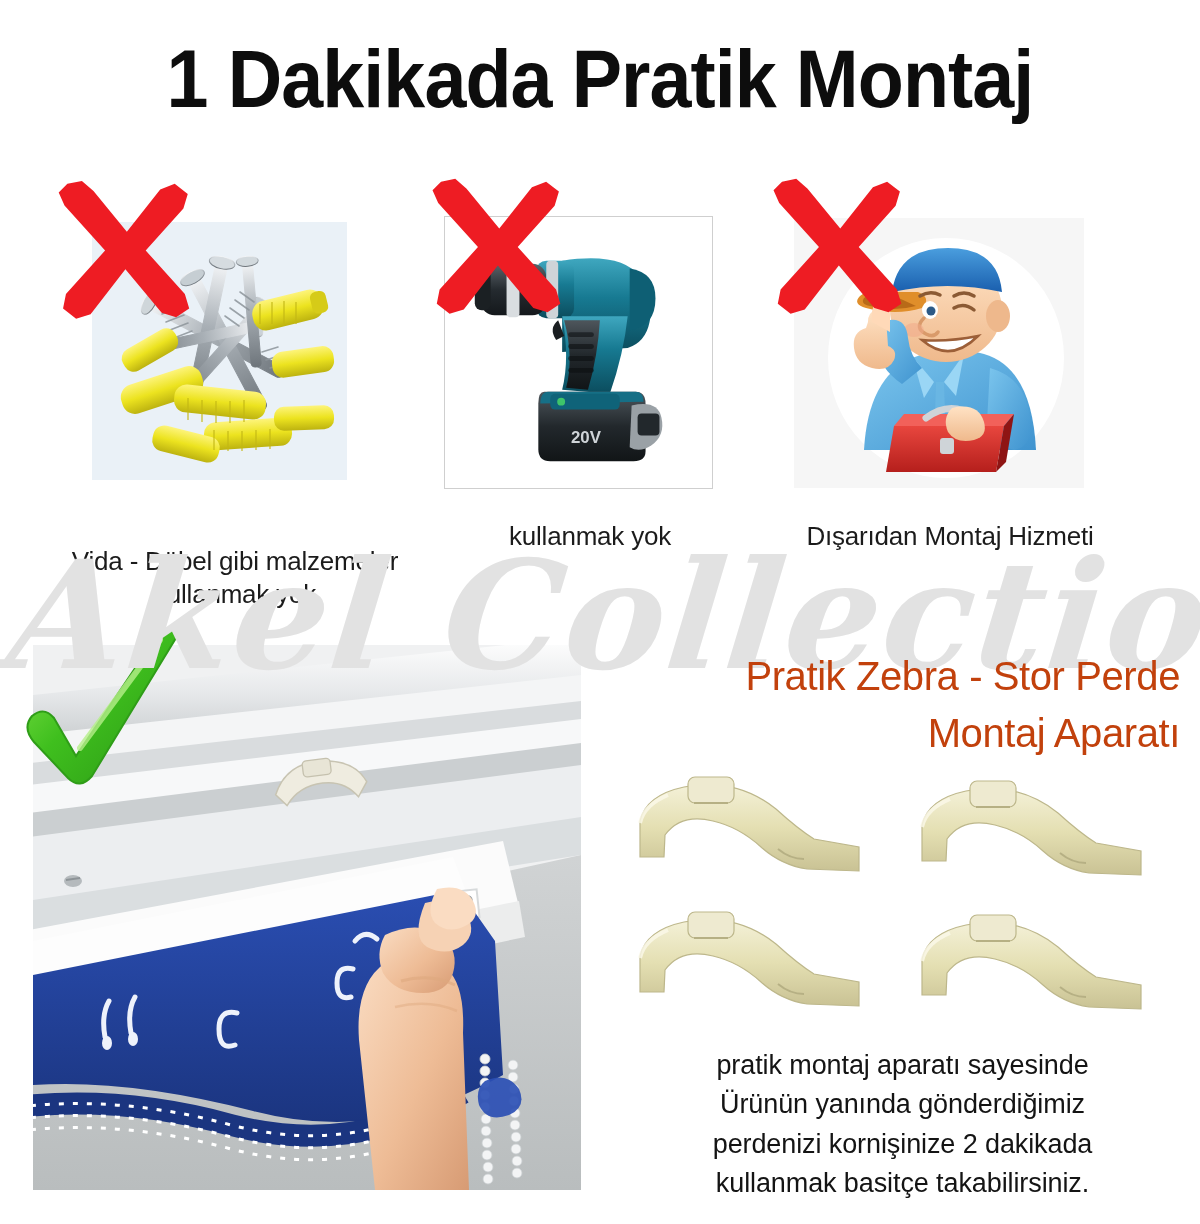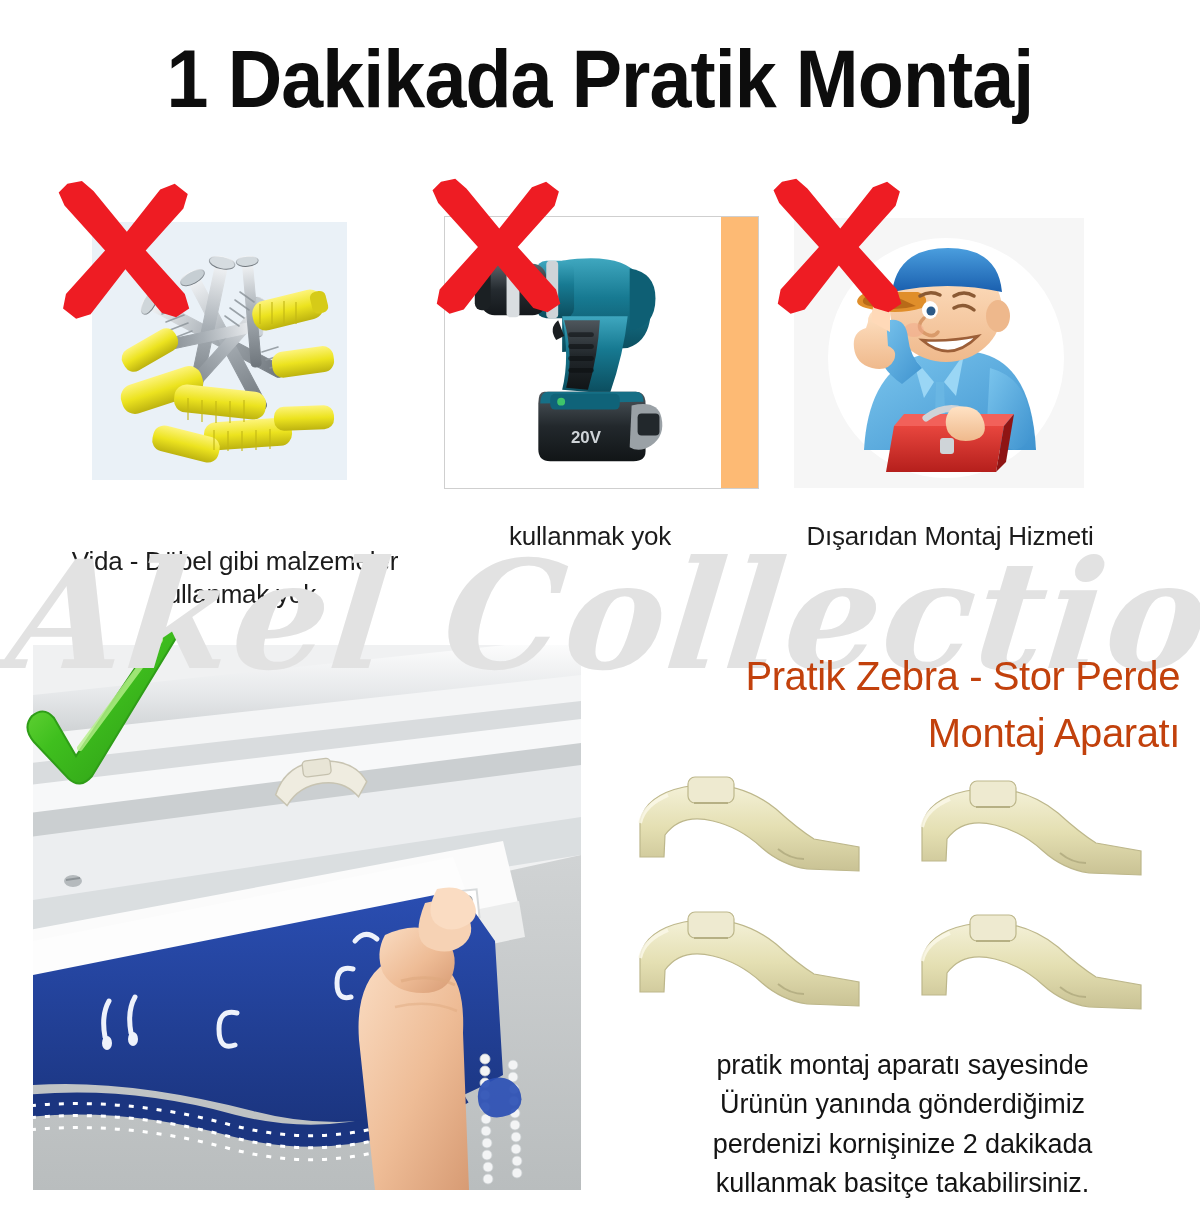--- a/index.html
+++ b/index.html
@@ -59,21 +59,21 @@
     line-height: 1.28;
     color: #1b1b1b;
     letter-spacing: -0.2px;
     z-index: 12;
   }
 
   
   #card1-photo { left: 92px; top: 54px; width: 255px; height: 258px; background: #eef3f8; }
   #card1-caption { left: 20px; top: 377px; width: 430px; }
   
-  #card2-photo { left: 444px; top: 48px; width: 315px; height: 273px; background: #fdba74; border: 1px solid #cfcfcf; }
+  #card2-photo { left: 444px; top: 48px; width: 269px; height: 273px; background: #fdba74; border: 1px solid #cfcfcf; }
   #card2-caption { left: 440px; top: 352px; width: 300px; }
   
   #card3-photo { left: 794px; top: 50px; width: 290px; height: 270px; background: #f6f6f6; }
   #card3-caption { left: 760px; top: 352px; width: 380px; }
 
   
   .redx { position: absolute; z-index: 14; pointer-events: none; }
   #redx1 { left: 45px; top: 10px; width: 155px; height: 145px; }
   #redx2 { left: 420px; top: 8px; width: 150px; height: 142px; }
   #redx3 { left: 760px; top: 8px; width: 152px; height: 142px; }

